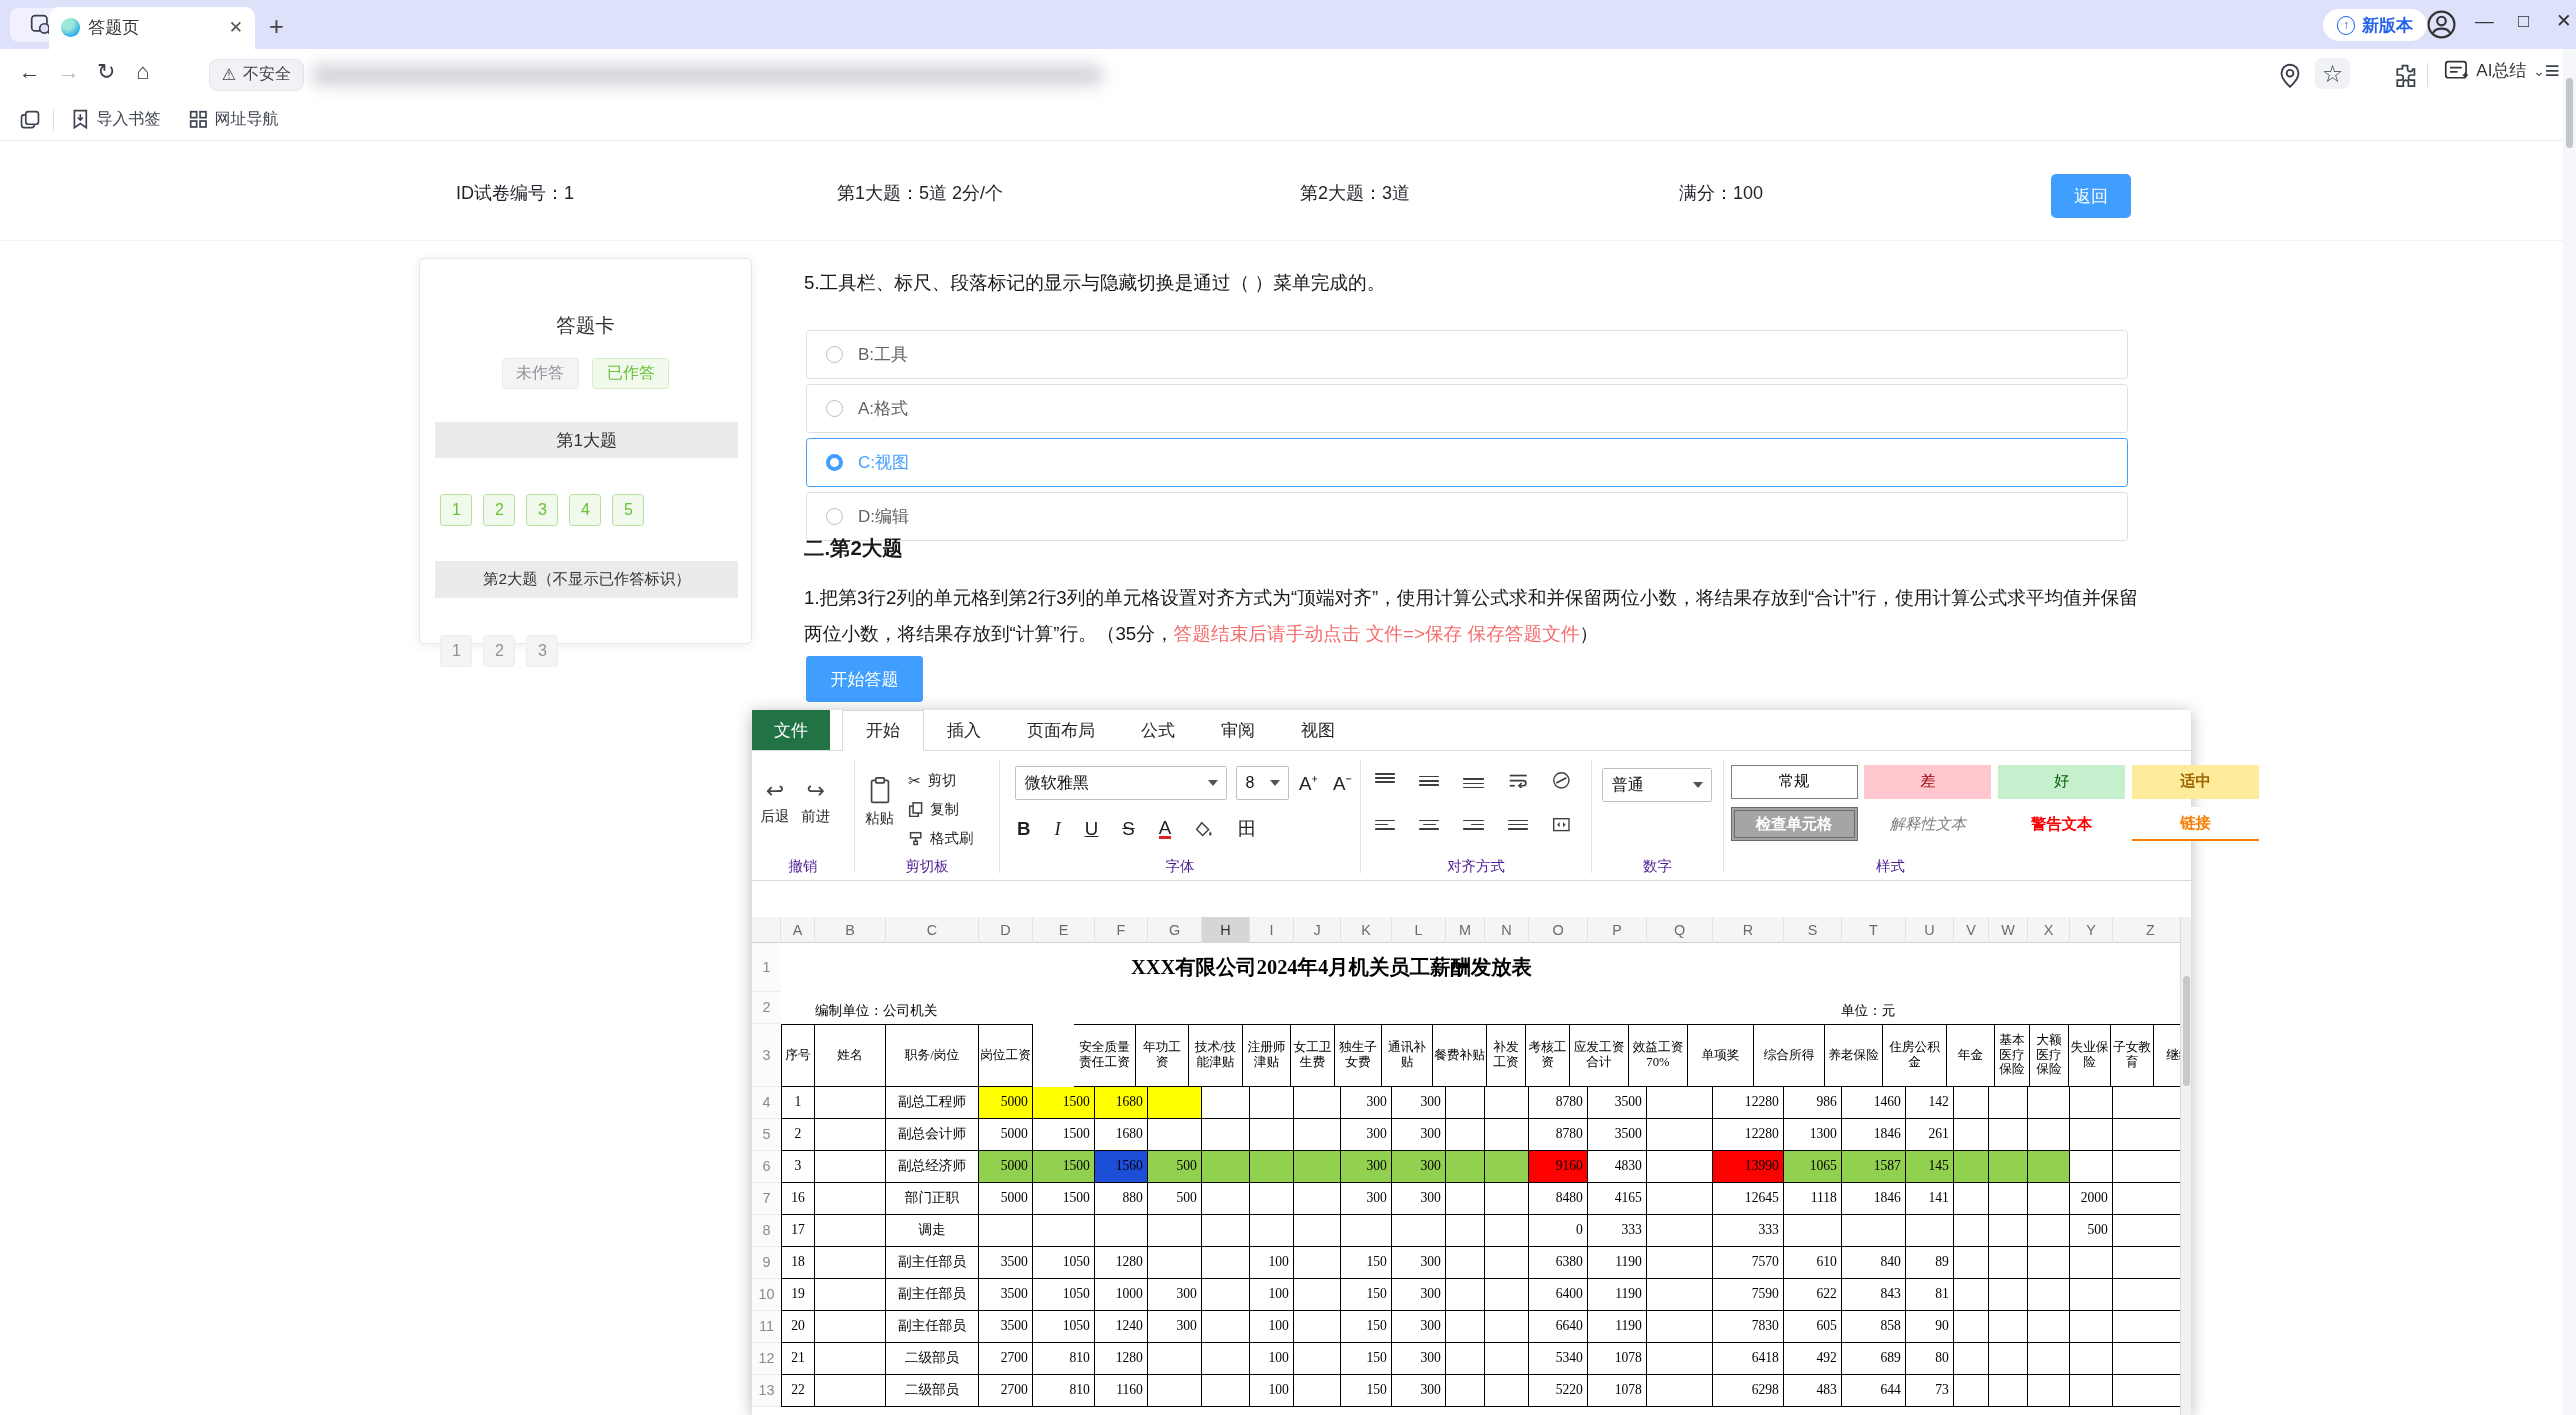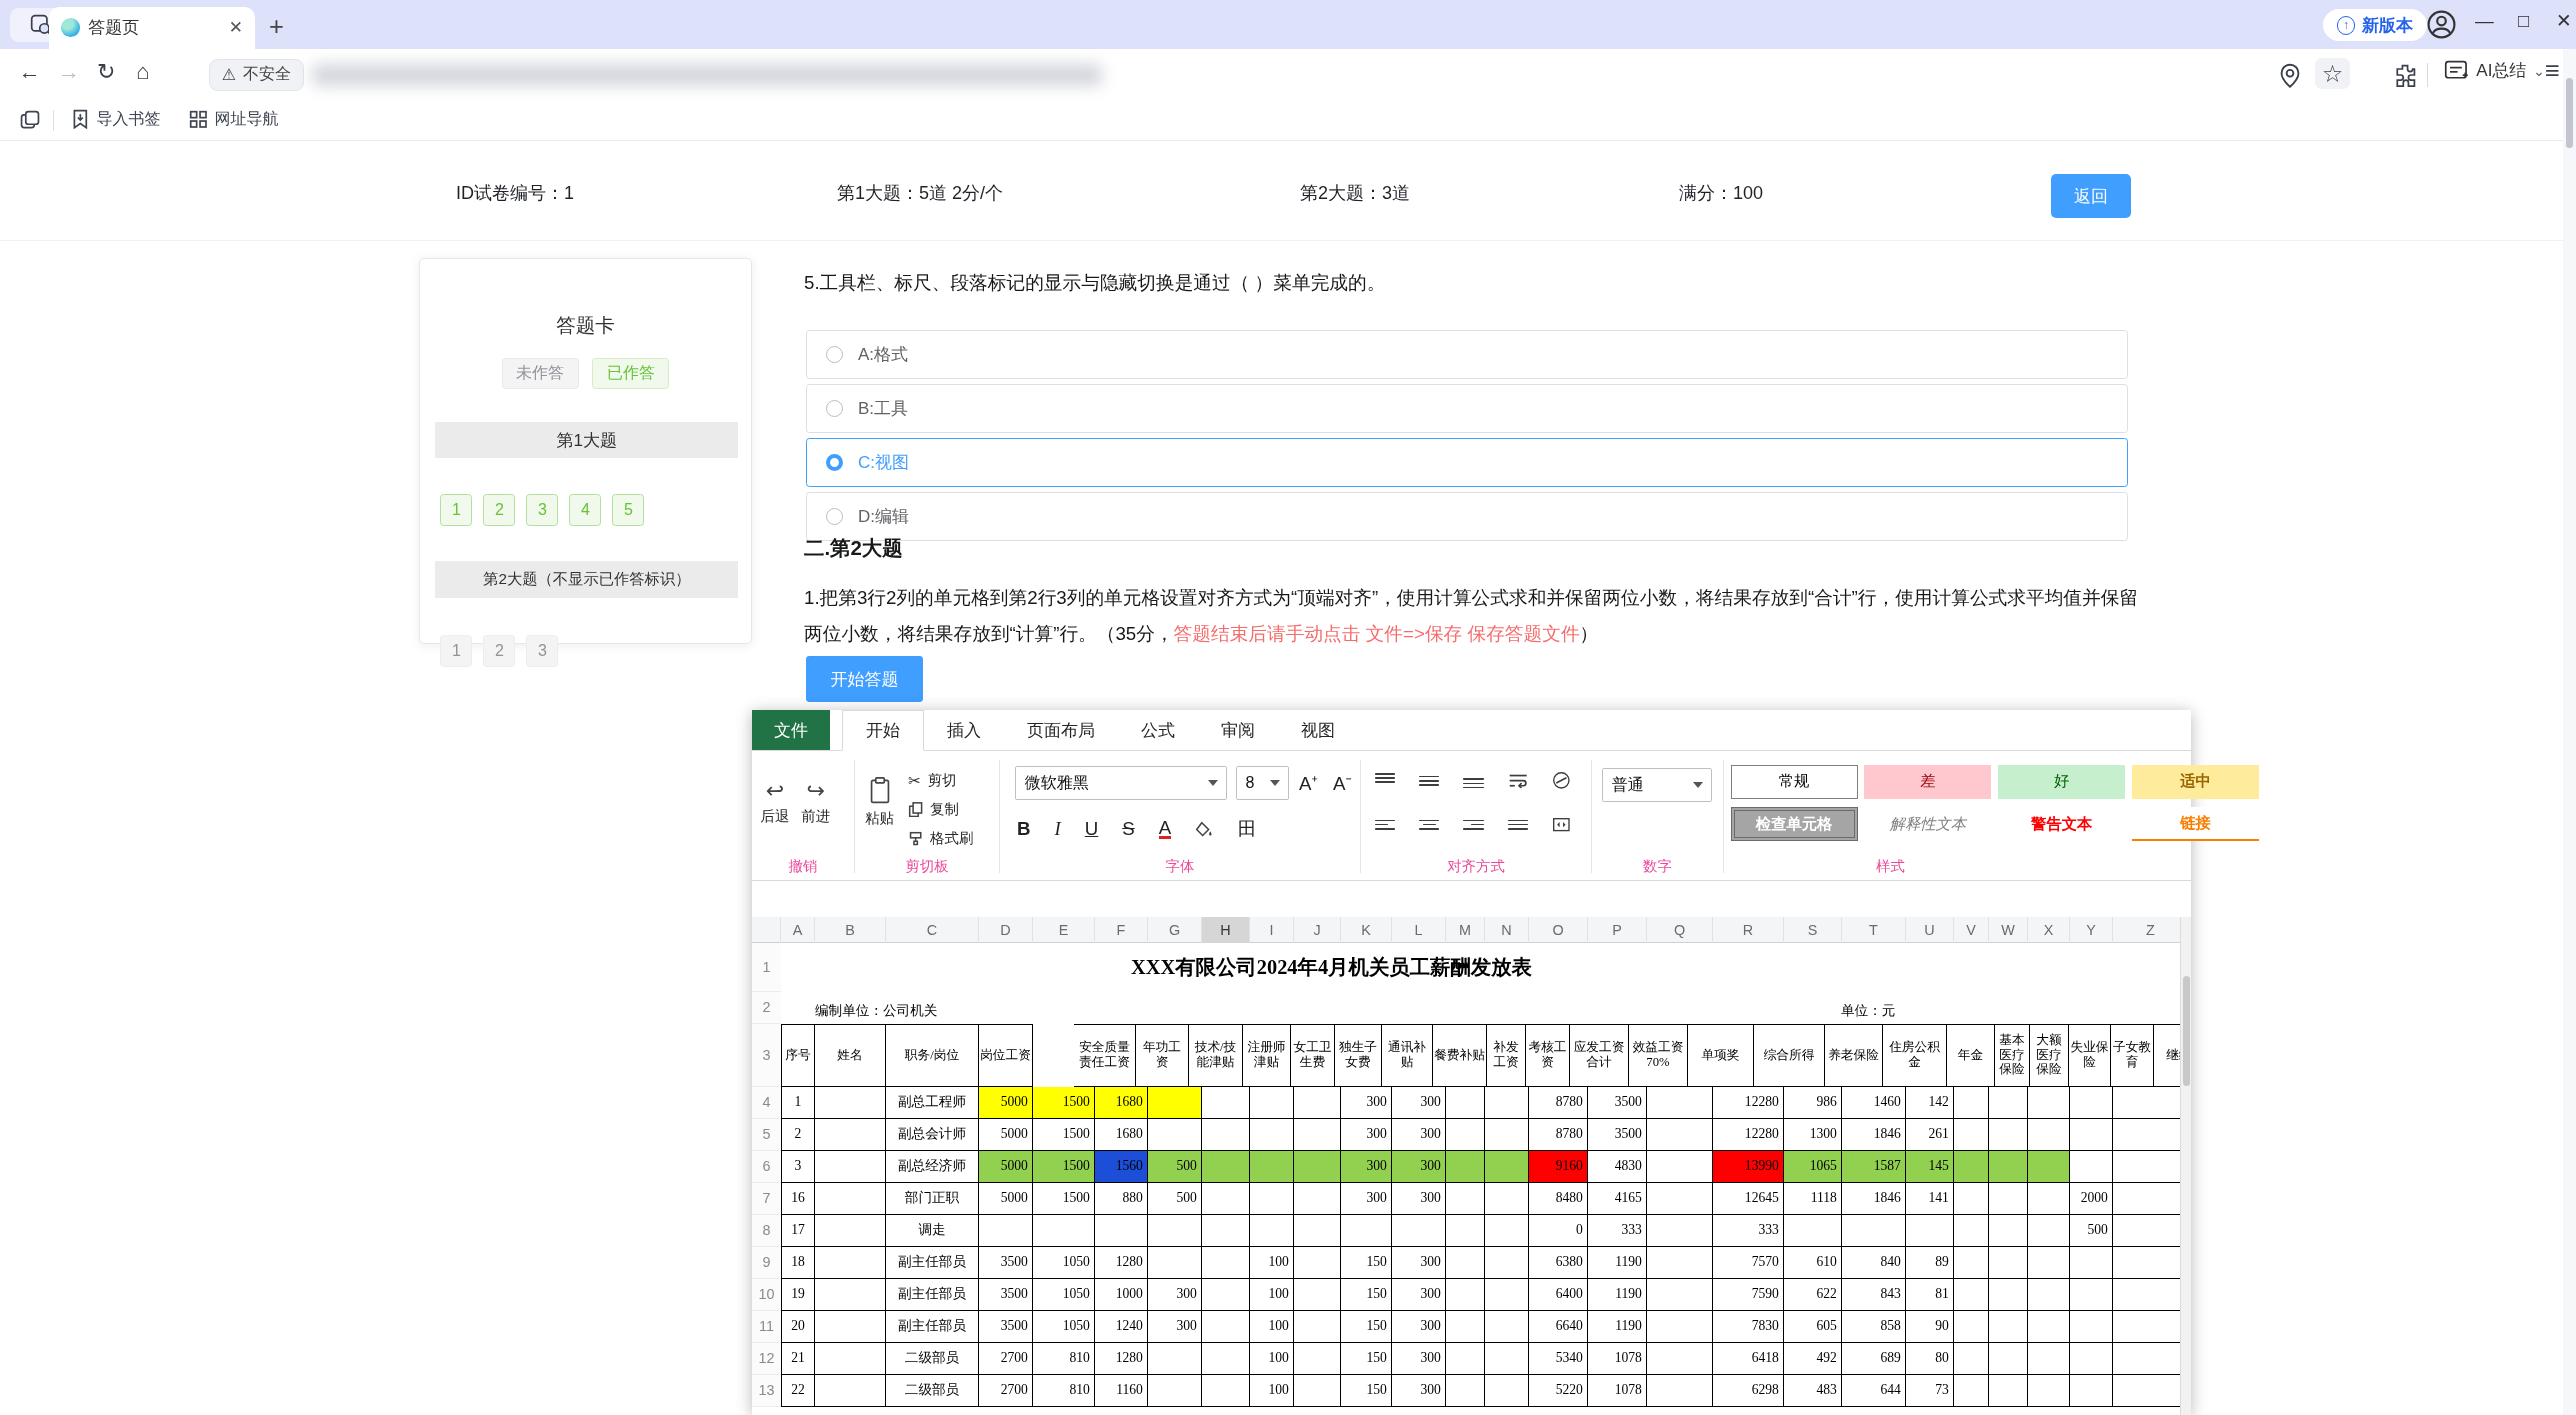--- a/index.html
+++ b/index.html
@@ -91,21 +91,21 @@
     box-shadow:0 1.7px 15.3px rgba(0,0,0,.28); }
   #app-tabs { position:absolute; left:0; top:0; width:100%; height:41px; border-bottom:0.8px solid #d9d9d9;
     display:flex; align-items:stretch; }
   #file-tab { width:78px; background:#217346; color:#fff; font-size:17px; display:flex;
     align-items:center; justify-content:center; }
   .ribbon-tab { padding:0 23px; display:flex; align-items:center; font-size:17px; color:#262626; }
   .ribbon-tab.active { background:#fff; border:0.8px solid #d9d9d9; border-bottom:0.8px solid #fff;
     margin-bottom:-0.8px; margin-left:12px; }
   #ribbon { position:absolute; left:0; top:41px; width:100%; height:130px; border-bottom:0.8px solid #d9d9d9; }
   .group { position:absolute; top:0; height:130px; }
-  .group .glabel { position:absolute; bottom:5.1px; width:100%; text-align:center; font-size:14.4px; color:#ec4899; }
+  .group .glabel { position:absolute; bottom:5.1px; width:100%; text-align:center; font-size:14.4px; color:#4c1d95; }
   .gdiv { position:absolute; top:8.5px; width:0.8px; height:113px; background:#e3e3e3; }
   .vbtn { display:flex; flex-direction:column; align-items:center; gap:5.1px; font-size:14.4px; color:#262626; }
   .vbtn .big { font-size:22px; line-height:22px; color:#444; }
   .srow-btn { display:flex; align-items:center; gap:6.8px; font-size:14.4px; color:#262626; height:22px; }
   .selbox { border:0.8px solid #bfbfbf; border-radius:1.7px; height:34px; display:flex; align-items:center;
     padding:0 8.5px; font-size:16px; color:#111; background:#fff; justify-content:space-between; }
   .tri { width:0; height:0; border-left:5.1px solid transparent; border-right:5.1px solid transparent;
     border-top:6px solid #555; }
   .fmt { font-size:18.7px; color:#222; }
   .ai { width:20.4px; height:15.3px; display:flex; flex-direction:column; gap:2.5px; }
@@ -282,25 +282,25 @@
       <div class="qnum n">1</div>
       <div class="qnum n">2</div>
       <div class="qnum n">3</div>
     </div>
 </div>
 
 <div id="q5-text">5.工具栏、标尺、段落标记的显示与隐藏切换是通过（  ）菜单完成的。</div>
 <div id="q5-options">
     <div class="option">
       <span class="radio"></span>
-      <span>A:格式</span>
+      <span>B:工具</span>
     </div>
     <div class="option">
       <span class="radio"></span>
-      <span>B:工具</span>
+      <span>A:格式</span>
     </div>
     <div class="option selected">
       <span class="radio"></span>
       <span>C:视图</span>
     </div>
     <div class="option">
       <span class="radio"></span>
       <span>D:编辑</span>
     </div>
   </div>

